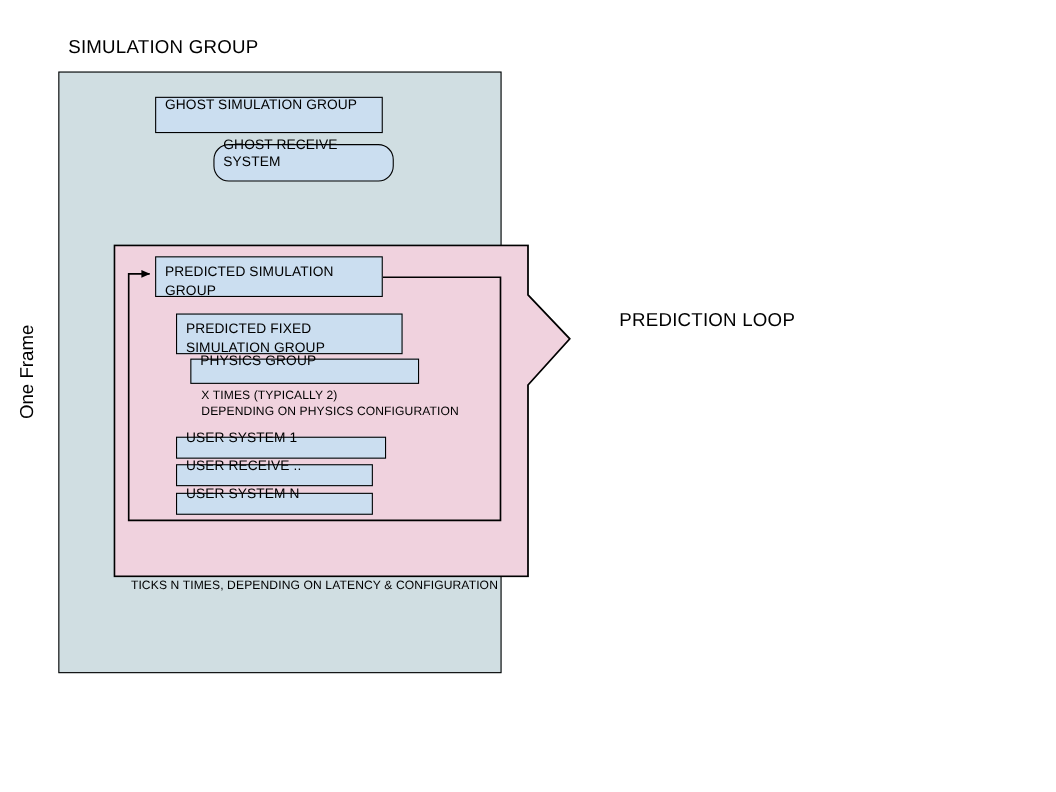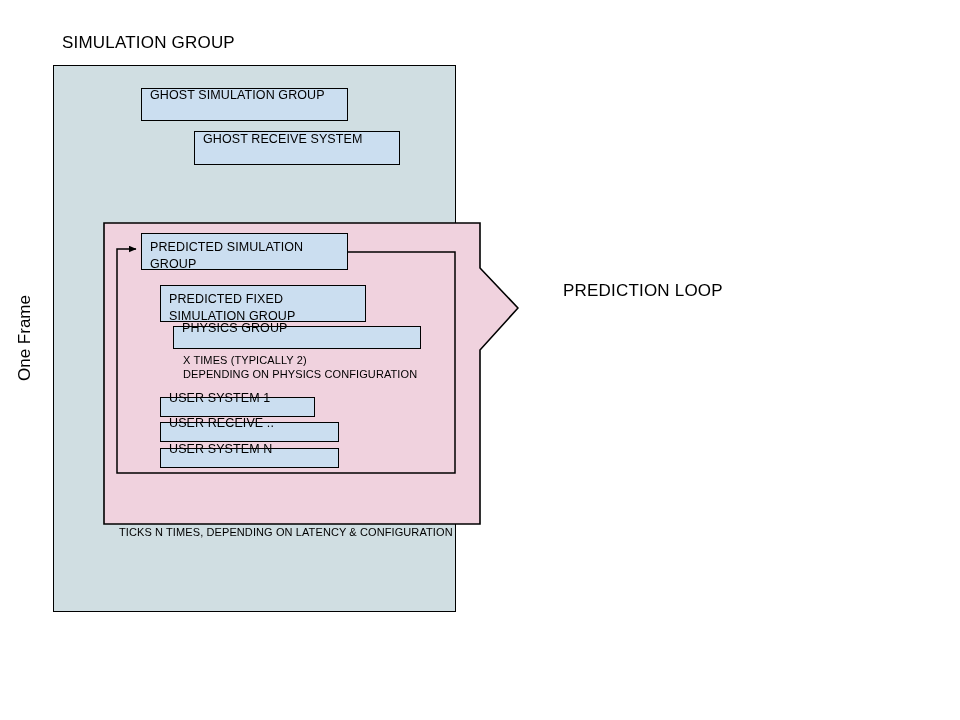--- a/index.html
+++ b/index.html
@@ -79,28 +79,28 @@
   }
   .node-box.one-line {
     display: flex;
     align-items: center;
     padding-top: 0;
     padding-bottom: 18px;
   }
 
   
   #node-ghost-simulation-group { left: 141px; top: 88px;  width: 207px; height: 33px; }
-  #node-ghost-receive-system   { left: 194px; top: 131px; width: 206px; height: 34px; }
+  #node-ghost-receive-system   { left: 194px; top: 131px; width: 164px; height: 34px; border-radius: 14px; }
   #node-ghost-update-system    { left: 194px; top: 170px; width: 206px; height: 34px; }
 
   #node-predicted-simulation-group { left: 141px; top: 233px; width: 207px; height: 37px; }
   #node-predicted-fixed-simulation-group { left: 160px; top: 285px; width: 206px; height: 37px; }
-  #node-physics-group { left: 173px; top: 326px; width: 248px; height: 23px; }
+  #node-physics-group { left: 173px; top: 326px; width: 208px; height: 23px; }
 
-  #node-user-system-1  { left: 160px; top: 397px; width: 155px; height: 20px; }
+  #node-user-system-1  { left: 160px; top: 397px; width: 191px; height: 20px; }
   #node-user-system-2  { left: 160px; top: 422px; width: 179px; height: 20px; }
   #node-user-system-n  { left: 160px; top: 448px; width: 179px; height: 20px; }
 
   
   .note-text {
     position: absolute;
     font-size: 11px;
     color: #000000;
     line-height: 1.28;
     white-space: pre-line;

